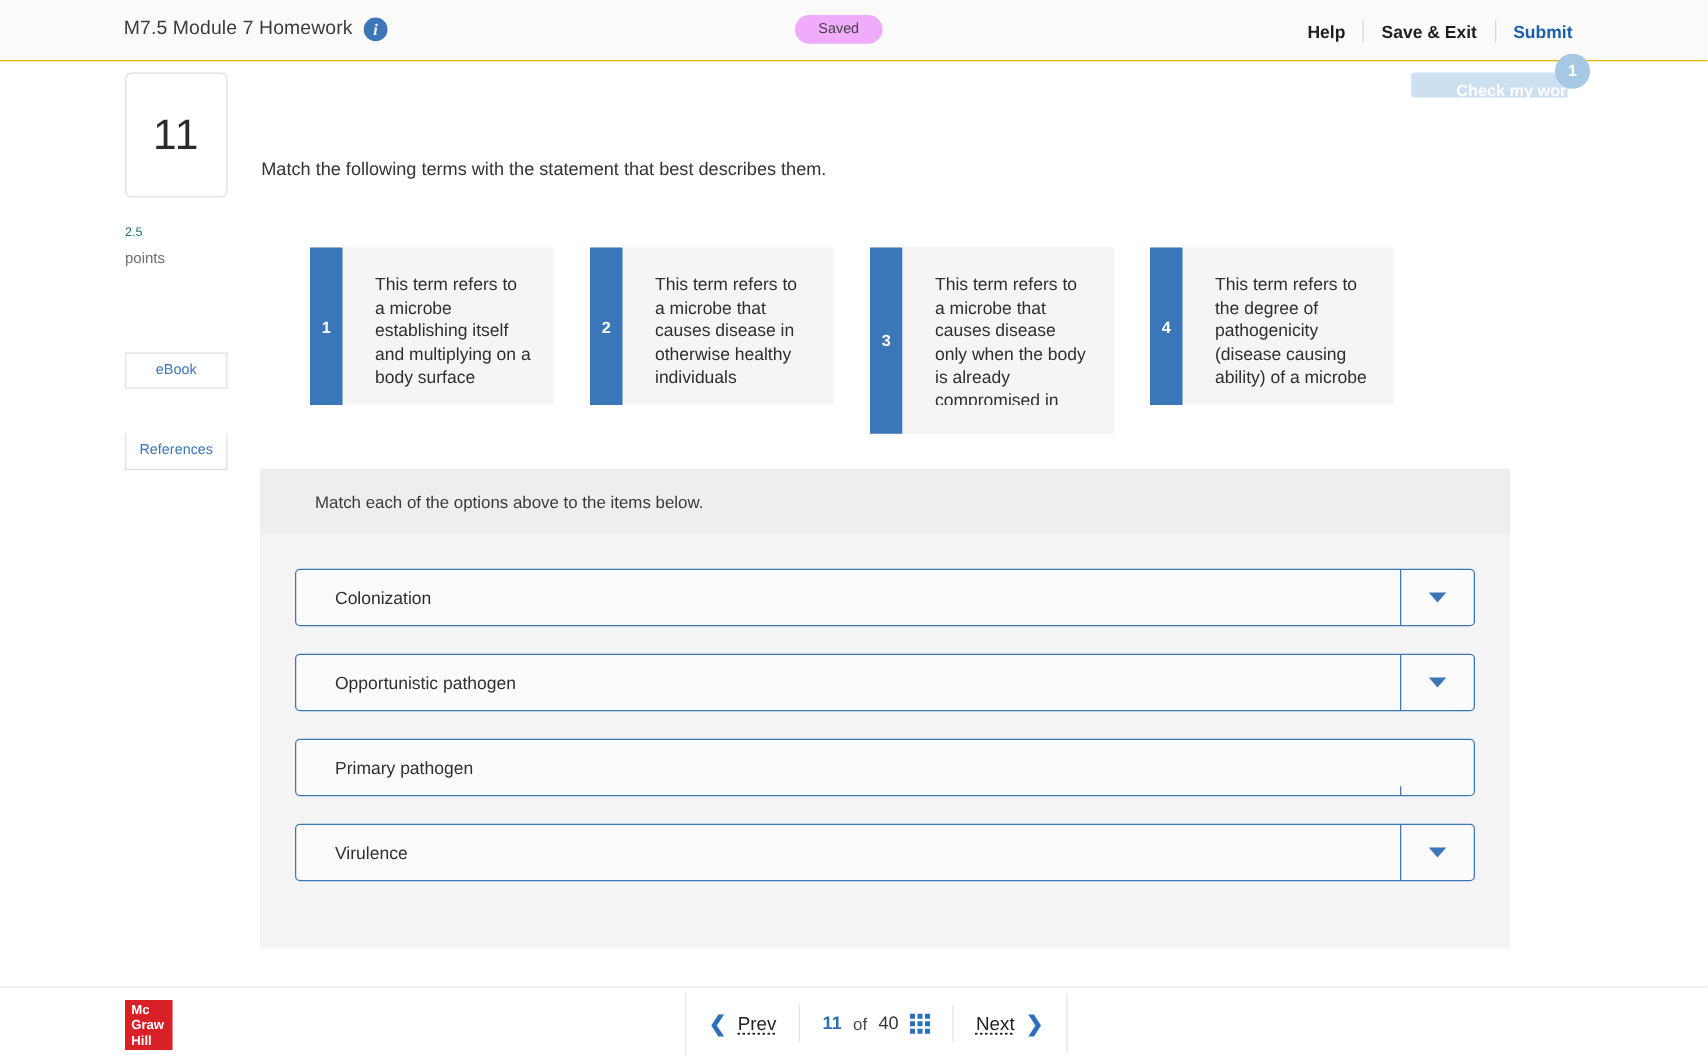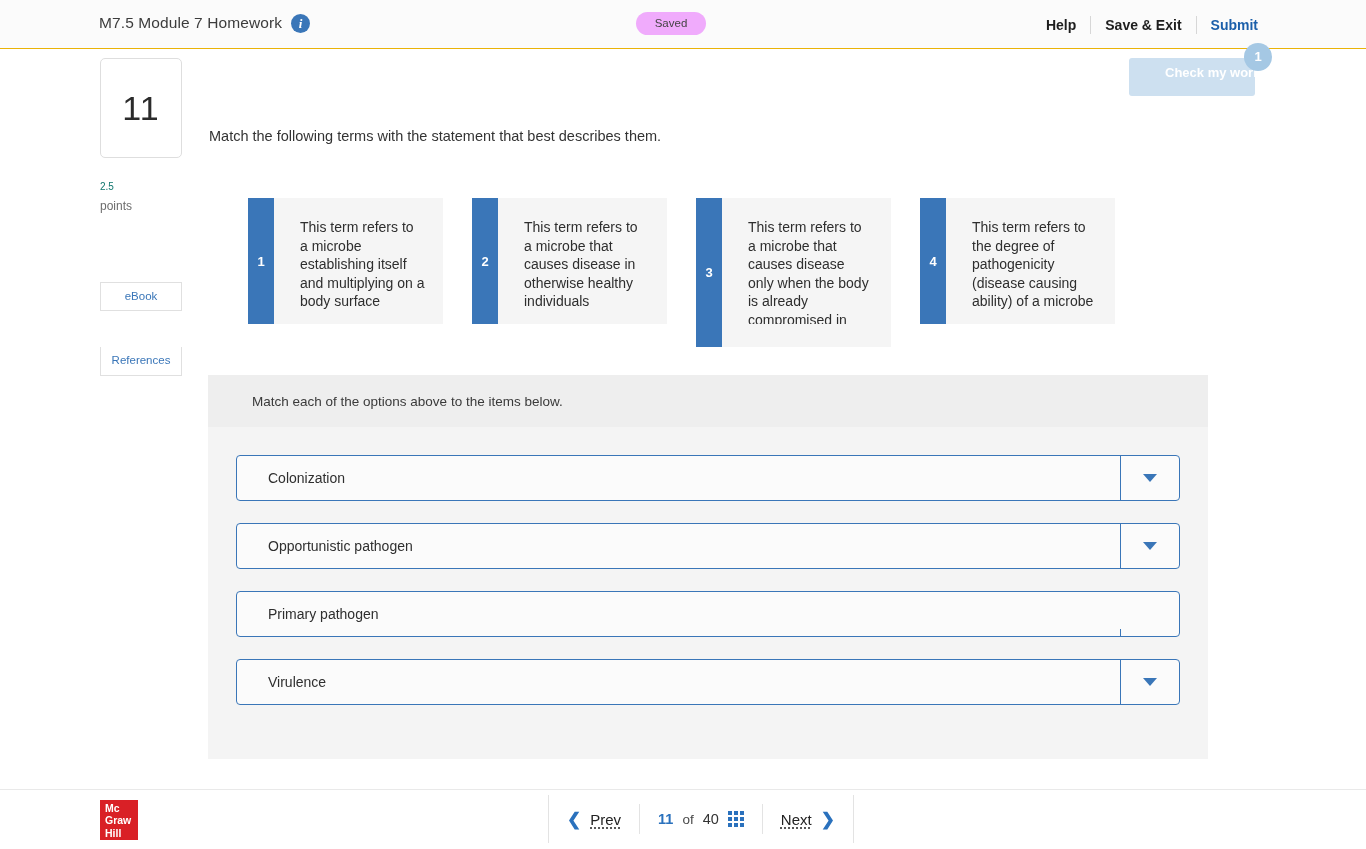--- a/index.html
+++ b/index.html
@@ -44,21 +44,21 @@
   .hdr-link {
     font-size: 14px; font-weight: bold; color: #1e1e1e;
     padding: 0 14px; cursor: pointer; white-space: nowrap;
   }
   .hdr-link.submit { color: #1b5faa; padding-right: 0; }
   .hdr-sep { width: 1px; height: 18px; background: #d7d7d7; }
 
   
   .cmw-wrap { position: absolute; left: 1129px; top: 58px; }
   .cmw-btn {
-    width: 126px; height: 38px; border-radius: 3px;
+    width: 126px; height: 20px; border-radius: 3px;
     background: #cde0f0; border: none;
     color: #ffffff; font-size: 13px; font-weight: bold;
     line-height: 30px; text-align: center; cursor: pointer;
     white-space: nowrap;
     padding-left: 36px;
   }
   .cmw-badge {
     position: absolute; right: -17px; top: -15px;
     width: 28px; height: 28px; border-radius: 50%;
     background: #a5c8e4; color: #ffffff;

